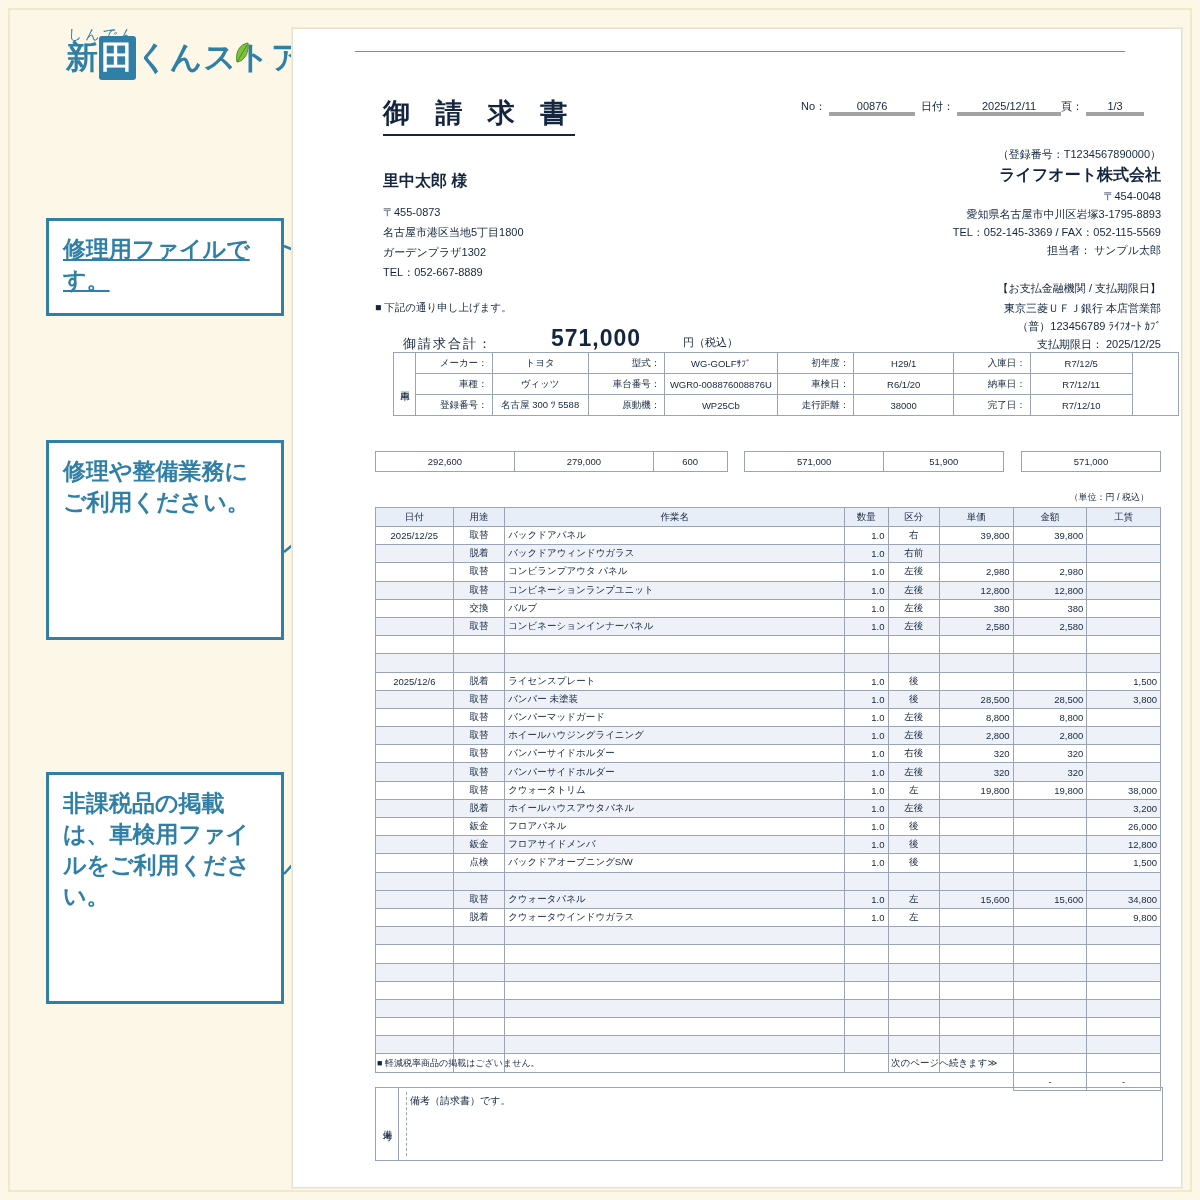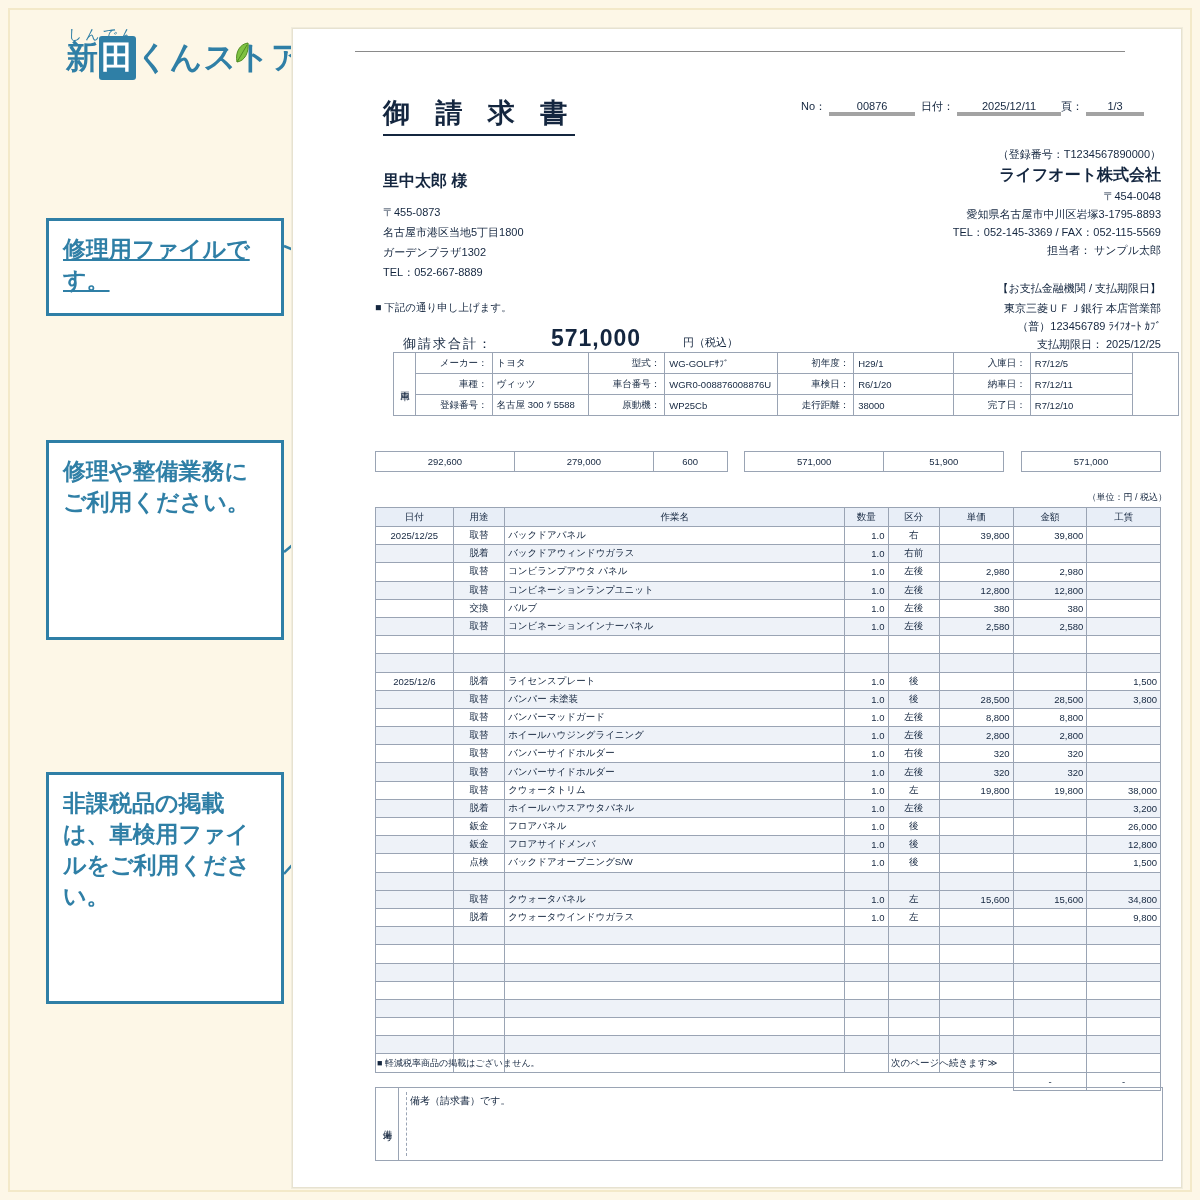--- a/index.html
+++ b/index.html
@@ -68,29 +68,29 @@
   .total-unit{position:absolute;left:390px;top:306px;font-size:11px;}
   
   table{border-collapse:collapse;}
   .vehicle{
     position:absolute;left:82px;top:323px;width:786px;margin-left:18px;
   }
   .vehicle table{width:100%;font-size:9.5px;}
   .vehicle td{border:1px solid #9aa4b4;padding:2px 4px;height:16px;}
   .vehicle .vlabel{width:14px;text-align:center;background:#fff;writing-mode:vertical-rl;}
   .vk{width:92px;text-align:right;color:#14263f;}
-  .vv{width:120px;}
+  .vv{width:120px;text-align:center;}
   .sum{
     position:absolute;left:82px;top:422px;width:786px;font-size:9.5px;
   }
   .sum table{width:100%;}
   .sum th{border:1px solid #9aa4b4;background:#e8eef7;font-weight:normal;height:16px;padding:1px 2px;}
   .sum td{border:1px solid #9aa4b4;height:17px;text-align:center;padding:1px 2px;}
   .sum .gapcell{border:none;}
-  .unit-note{position:absolute;right:16px;top:462px;font-size:9px;}
+  .unit-note{position:absolute;right:34px;top:462px;font-size:9px;}
   .items{position:absolute;left:82px;top:478px;width:786px;font-size:9.5px;}
   .items table{width:100%;}
   .items th{border:1px solid #9aa4b4;background:#e8eef7;font-weight:normal;height:16px;}
   .items td{border:1px solid #9aa4b4;height:17.2px;padding:0 3px;white-space:nowrap;overflow:hidden;}
   .items tr.alt td{background:#eef2f8;}
   .c-date{width:70px;text-align:center;}
   .c-use{width:44px;text-align:center;}
   .c-name{width:330px;}
   .c-qty{width:36px;text-align:right;}
   .c-kubun{width:44px;text-align:center;}

